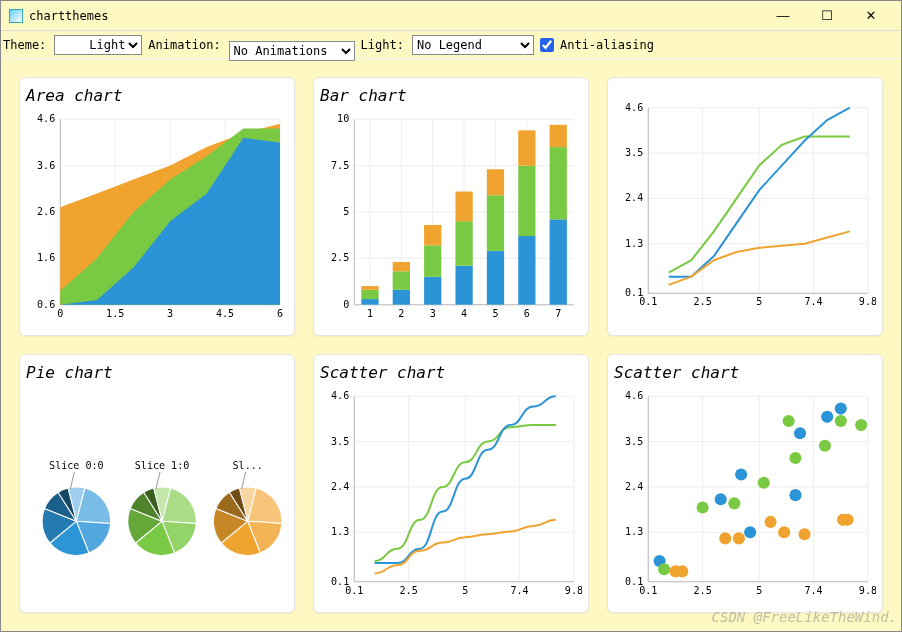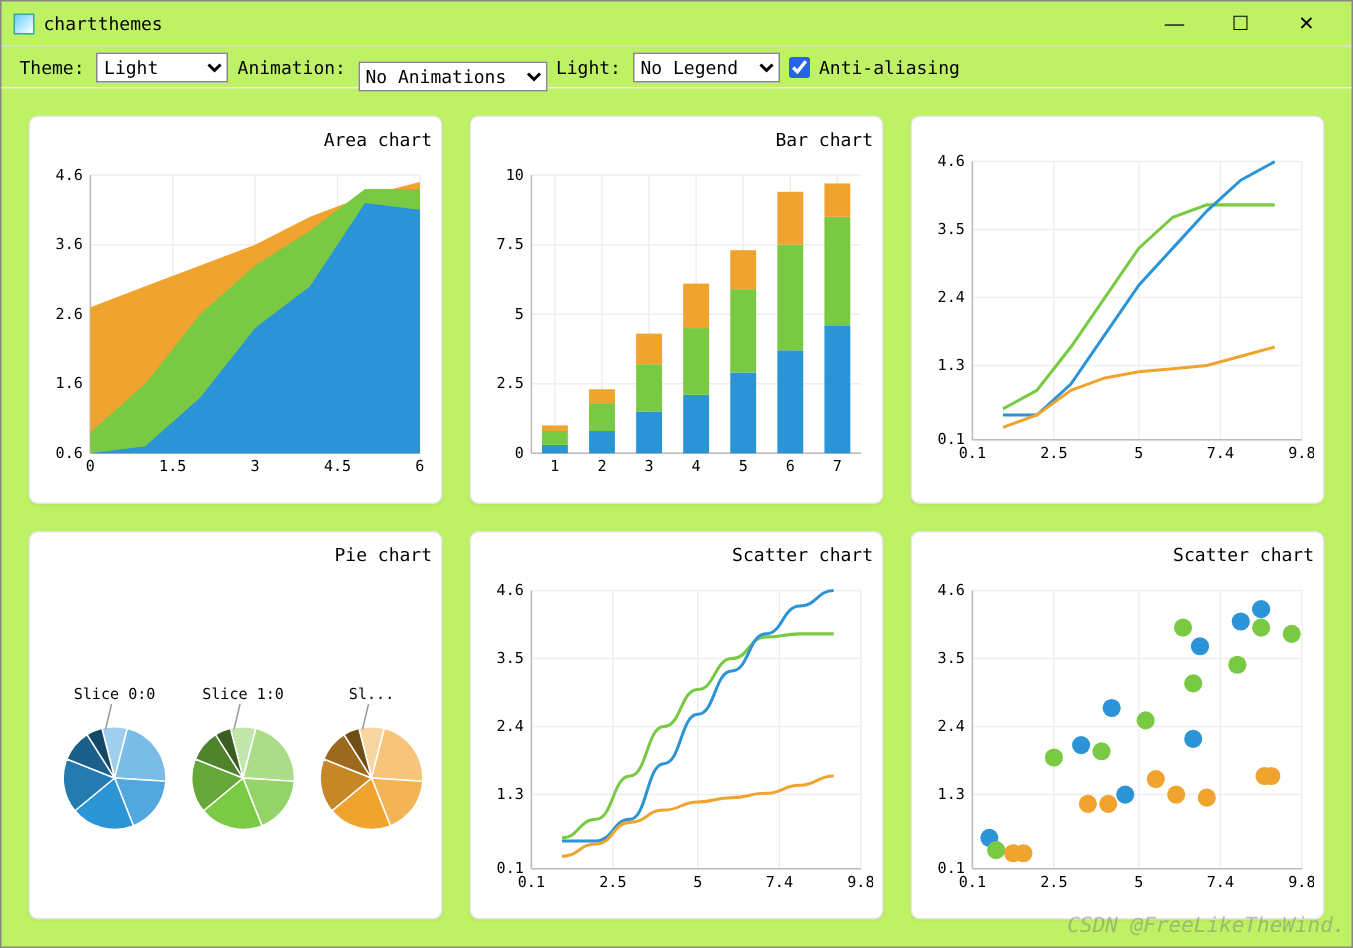--- a/index.html
+++ b/index.html
@@ -1,31 +1,31 @@
 <!DOCTYPE html>
 <html><head>
 <meta charset="utf-8">
 <style>
   * { box-sizing: border-box; margin: 0; padding: 0; }
   body { font-family: "SimSun", "Consolas", monospace; font-size: 12px; background: #fff; color: #000; }
-  .window { width: 902px; height: 632px; border: 1px solid #888; background: #bef264; display: flex; flex-direction: column; }
+  .window { width: 902px; height: 632px; border: 1px solid #888; background: #fef9c3; display: flex; flex-direction: column; }
   .titlebar { height: 30px; display: flex; align-items: center; padding: 0 8px; border-bottom: 1px solid #ddd; }
   .titlebar .appicon { width: 14px; height: 14px; border: 1px solid #3aa; background: linear-gradient(135deg,#6cf,#fff); margin-right: 6px; }
   .titlebar .title { flex: 1; font-size: 12px; }
   .titlebar .winbtn { width: 44px; height: 28px; display: flex; align-items: center; justify-content: center; font-size: 13px; font-family: Arial; cursor: default; }
-  .toolbar { height: 28px; display: flex; align-items: center; gap: 6px; padding: 4px 12px; border-bottom: 1px solid #eee; font-size: 12px; }
+  .toolbar { height: 28px; display: flex; align-items: center; gap: 6px; padding: 4px 2px; border-bottom: 1px solid #eee; font-size: 12px; }
   .toolbar label { margin-right: 2px; }
   .toolbar select { font-family: inherit; font-size: 12px; border: 1px solid #888; background: #fff; height: 20px; }
-  .toolbar select.theme { width: 88px; }
+  .toolbar select.theme { width: 88px; text-align: right; }
   .toolbar select.anim { width: 126px; margin-top: 13px; }
-  .toolbar select.legend { width: 98px; }
+  .toolbar select.legend { width: 122px; }
   .toolbar input[type=checkbox]{ accent-color: #2563eb; width:14px; height:14px; }
   .grid { flex: 1; display: grid; grid-template-columns: repeat(3, 1fr); grid-template-rows: repeat(2, 1fr); gap: 18px; padding: 18px; }
   .card { border: 1px solid #e5e5e5; border-radius: 6px; box-shadow: 0 1px 2px rgba(0,0,0,.05); display: flex; flex-direction: column; padding: 8px 6px 6px; background:#fff; }
-  .card-title { text-align: right; font-size: 12px; margin-bottom: 4px; }
+  .card-title { text-align: left; font-size: 16px; margin-bottom: 4px; font-style: italic; }
   .plot { flex: 1; position: relative; }
   svg { width: 100%; height: 100%; display: block; }
   .gridline { stroke: #eee; stroke-width: 1; }
   .line { fill: none; stroke-width: 2; }
   .watermark { position: absolute; right: 4px; bottom: 6px; font-size: 14px; color: rgba(120,120,120,.45); font-style: italic; pointer-events:none; }
   .pie-slice { stroke: #fff; stroke-width: 1; }
   .dot { stroke: none; }
 </style>
 </head>
 <body>

